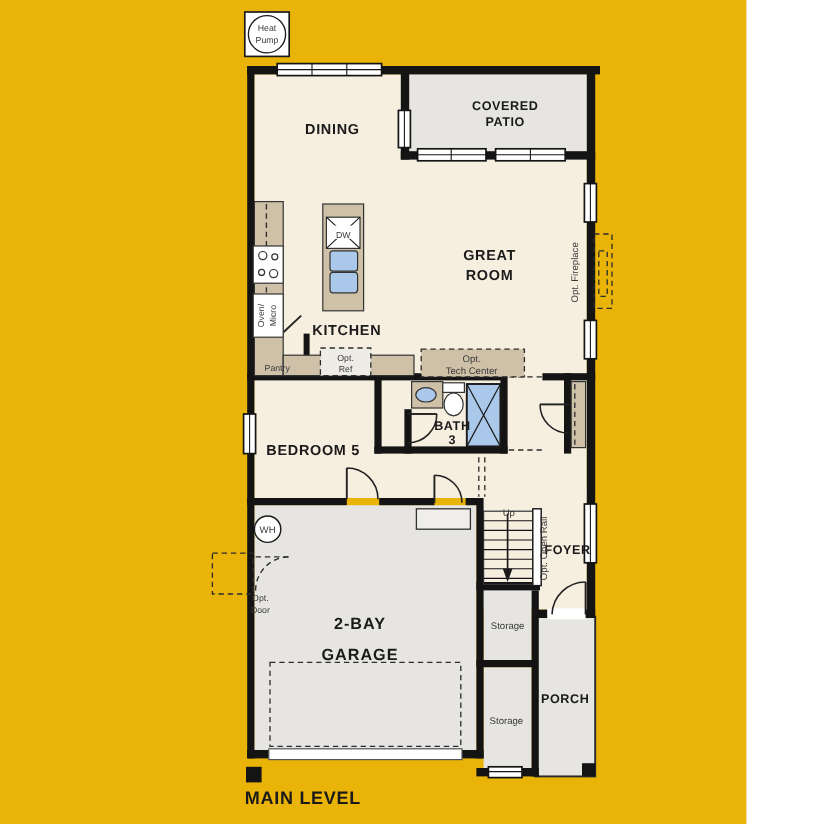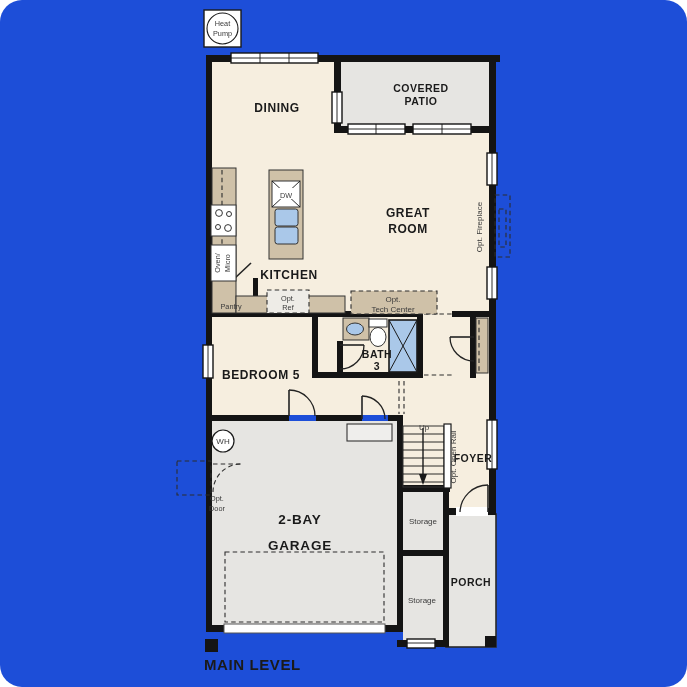--- a/index.html
+++ b/index.html
@@ -1,16 +1,16 @@
 <!DOCTYPE html>
 <html><head>
 <meta charset="utf-8">
 <style>
   html,body{margin:0;padding:0;background:#ffffff;}
-  .stage{width:687px;height:687px;position:relative;background:#1d4ed8;font-family:"Liberation Sans",sans-serif;border-radius:22px;}
+  .stage{width:622px;height:687px;position:relative;background:#eab308;font-family:"Liberation Sans",sans-serif;}
   svg{display:block;}
   text{font-family:"Liberation Sans",sans-serif;fill:#1a1a1a;}
   .room-lb{font-weight:bold;font-size:12px;letter-spacing:.6px;text-anchor:middle;}
   .room-lb-md{font-weight:bold;font-size:10.5px;letter-spacing:.5px;text-anchor:middle;}
   .room-lb-xl{font-weight:bold;font-size:13.5px;letter-spacing:.8px;text-anchor:middle;}
   .title-lb{font-weight:bold;font-size:15px;letter-spacing:.6px;}
   .tiny{font-size:8px;fill:#3a3a3a;text-anchor:middle;}
   .tiny-s{font-size:7.3px;fill:#3a3a3a;text-anchor:middle;}
   .win{fill:#ffffff;stroke:#141414;stroke-width:1.4;}
   .winline{stroke:#141414;stroke-width:.9;}

